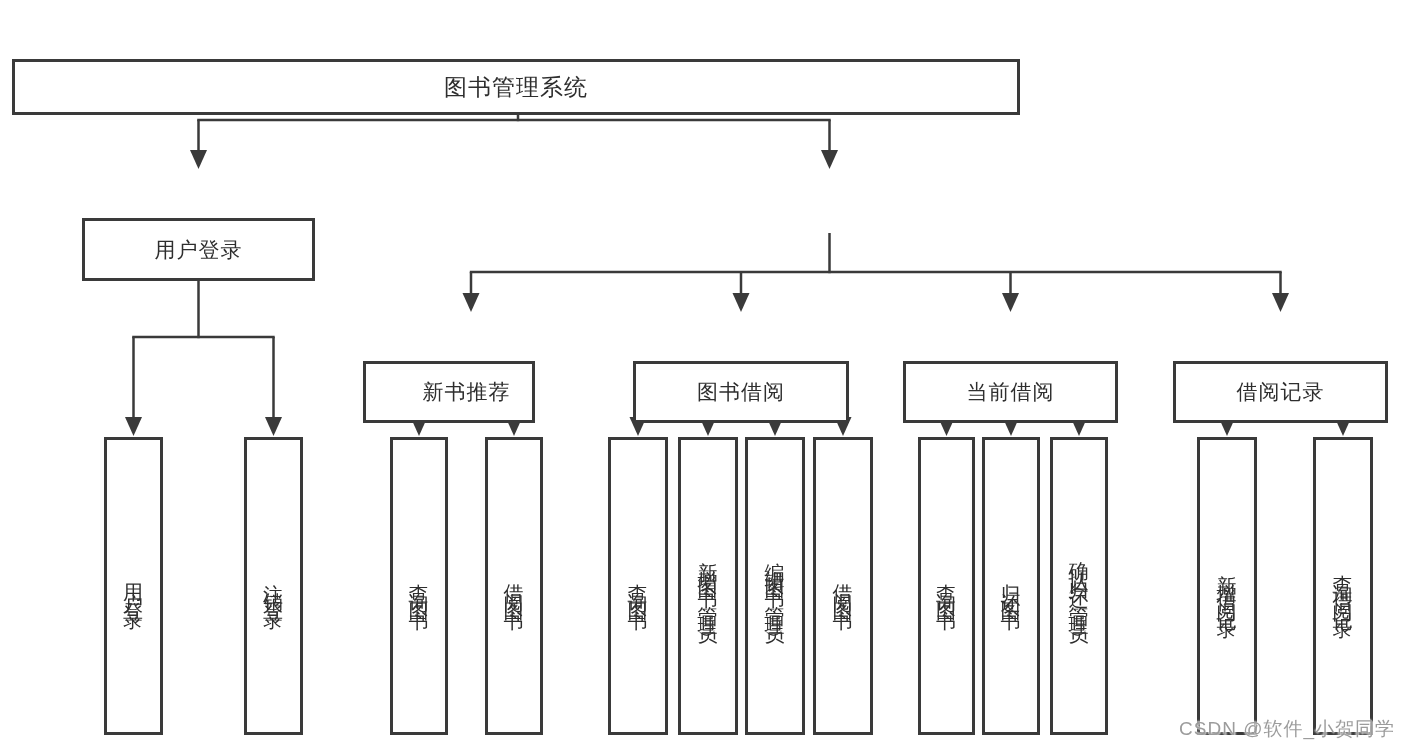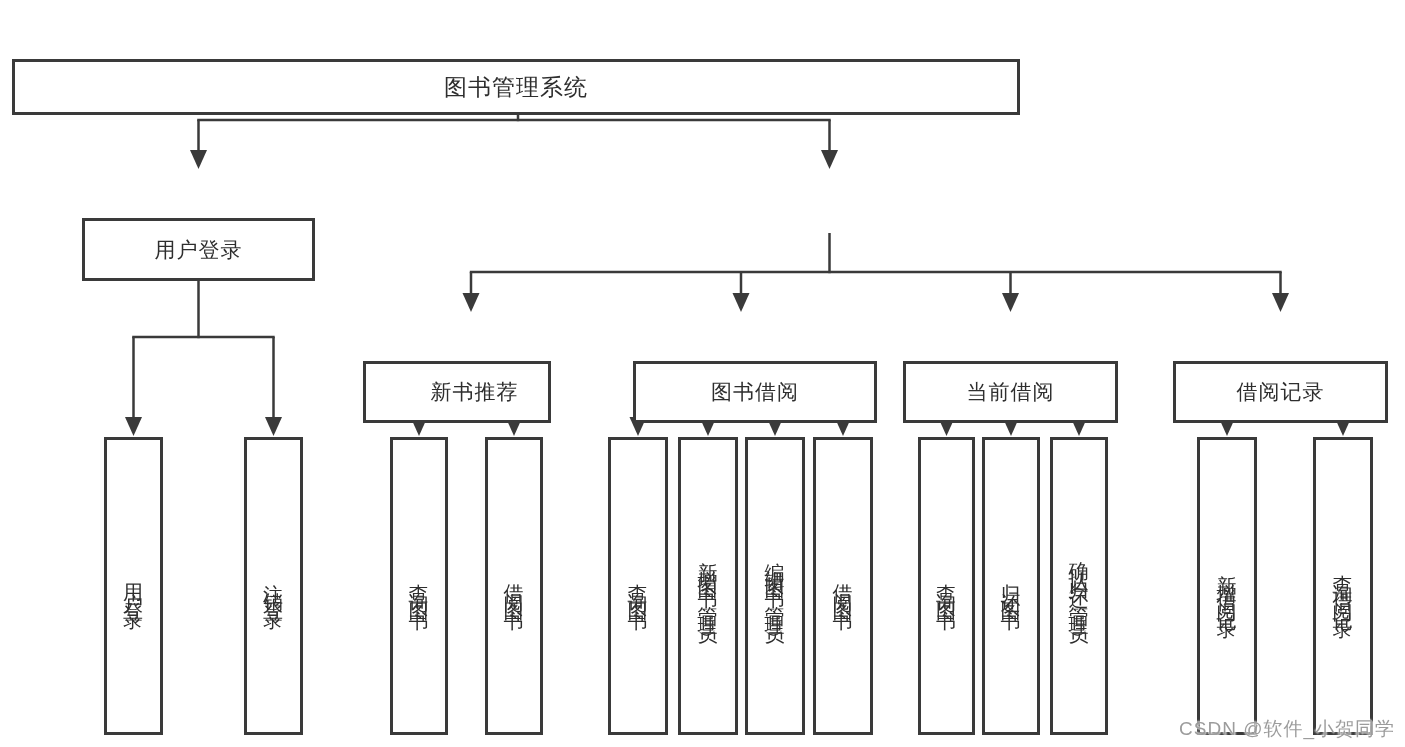--- a/index.html
+++ b/index.html
@@ -114,22 +114,22 @@
       <polygon points="1218.5,417 1235.5,417 1227,436" stroke="none"></polygon>
       <line x1="1343" y1="405" x2="1343" y2="419"></line>
       <polygon points="1334.5,417 1351.5,417 1343,436" stroke="none"></polygon>
     </g>
   </svg>
 
   <div class="box hbox root" style="left:12px; top:11px; width:1008px; height:56px;">图书管理系统</div>
 
   <div class="box hbox" style="left:82px; top:170px; width:233px; height:63px;">用户登录</div>
 
-  <div class="box hbox" style="left:363px; top:313px; width:188px; height:62px;padding-left:35px;">新书推荐</div>
-  <div class="box hbox" style="left:633px; top:313px; width:244px; height:62px;">图书借阅</div>
+  <div class="box hbox" style="left:363px; top:313px; width:172px; height:62px;padding-left:35px;">新书推荐</div>
+  <div class="box hbox" style="left:633px; top:313px; width:216px; height:62px;">图书借阅</div>
   <div class="box hbox" style="left:1173px; top:313px; width:215px; height:62px;">借阅记录</div>
   <div class="box hbox" style="left:903px; top:313px; width:215px; height:62px;">当前借阅</div>
 
   <div class="box vbox" style="left:104px; top:437px; width:59px; height:298px;">用户登录</div>
   <div class="box vbox" style="left:244px; top:437px; width:59px; height:298px;">注销登录</div>
 
   <div class="box vbox" style="left:390px; top:437px; width:58px; height:298px;">查询图书</div>
   <div class="box vbox" style="left:485px; top:437px; width:58px; height:298px;">借阅图书</div>
 
   <div class="box vbox" style="left:608px; top:437px; width:60px; height:298px;">查询图书</div>

